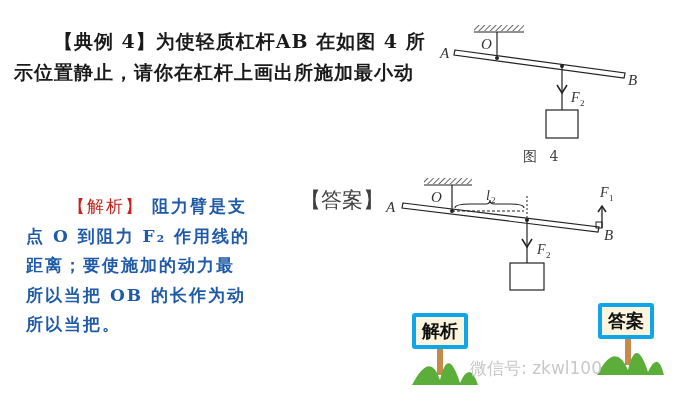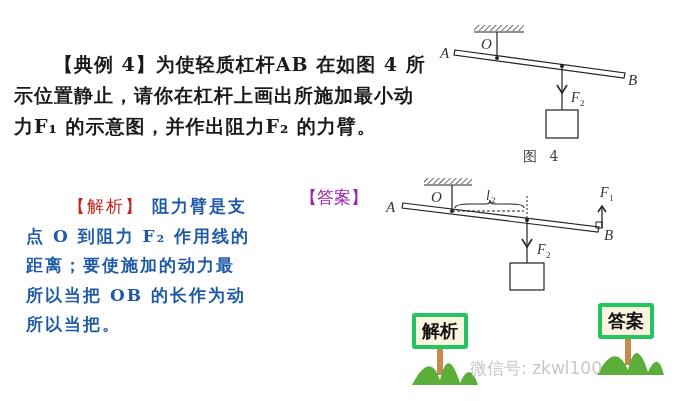--- a/index.html
+++ b/index.html
@@ -1,33 +1,32 @@
 <!DOCTYPE html>
 <html><head>
 <meta charset="utf-8">
 <style>
   html, body { margin:0; padding:0; background:#ffffff; }
   body { width:683px; height:401px; position:relative; overflow:hidden; font-family:"DejaVu Serif","Liberation Serif",serif; }
   .question { position:absolute; left:14px; top:26px; width:420px; font-size:19px; line-height:31px; color:#1a1a1a; font-weight:bold; letter-spacing:1px; }
-  .question .indent { padding-left:40px;margin-top:23px; }
+  .question .indent { padding-left:40px; }
   .analysis { position:absolute; left:26px; top:148px; width:240px; font-size:17px; line-height:29.5px; color:#1f5aa8; font-weight:bold; letter-spacing:2px;margin-top:44px; }
   .red { color:#c8201a; font-weight:normal; }
-  .answer-tag { position:absolute; left:300px; top:186px; font-size:17px; color:#a21caf; }
+  .answer-tag { position:absolute; left:300px; top:186px; font-size:21px; color:#404040; }
   .fig-caption { position:absolute; left:523px; top:148px; font-size:14px; color:#444; letter-spacing:4px; }
   svg { position:absolute; left:0; top:0; }
-  .sign { position:absolute; background:#fbf4df; border:4px solid #22c55e; border-radius:3px; font-size:18px; font-weight:bold; color:#111; padding:2px 6px; font-family:"DejaVu Sans",sans-serif; }
+  .sign { position:absolute; background:#fbf4df; border:4px solid #0ea5e9; border-radius:3px; font-size:18px; font-weight:bold; color:#111; padding:2px 6px; font-family:"DejaVu Sans",sans-serif; }
   .watermark { position:absolute; left:470px; top:357px; font-size:17px; color:#c8c8c8; font-family:"DejaVu Sans",sans-serif; }
 </style>
 </head>
 <body>
 
 <div class="question">
   <div class="indent">【典例 4】为使轻质杠杆AB 在如图 4 所</div>
   <div>示位置静止，请你在杠杆上画出所施加最小动</div>
-  <div>力F₁ 的示意图，并作出阻力F₂ 的力臂。</div>
 </div>
 
 <div class="analysis">
   <div style="padding-left:42px"><span class="red">【解析】</span><span> 阻力臂是支</span></div>
   <div>点 O 到阻力 F₂ 作用线的</div>
   <div>距离；要使施加的动力最</div>
   <div>所以当把 OB 的长作为动</div>
   <div>所以当把。</div>
 </div>
 

